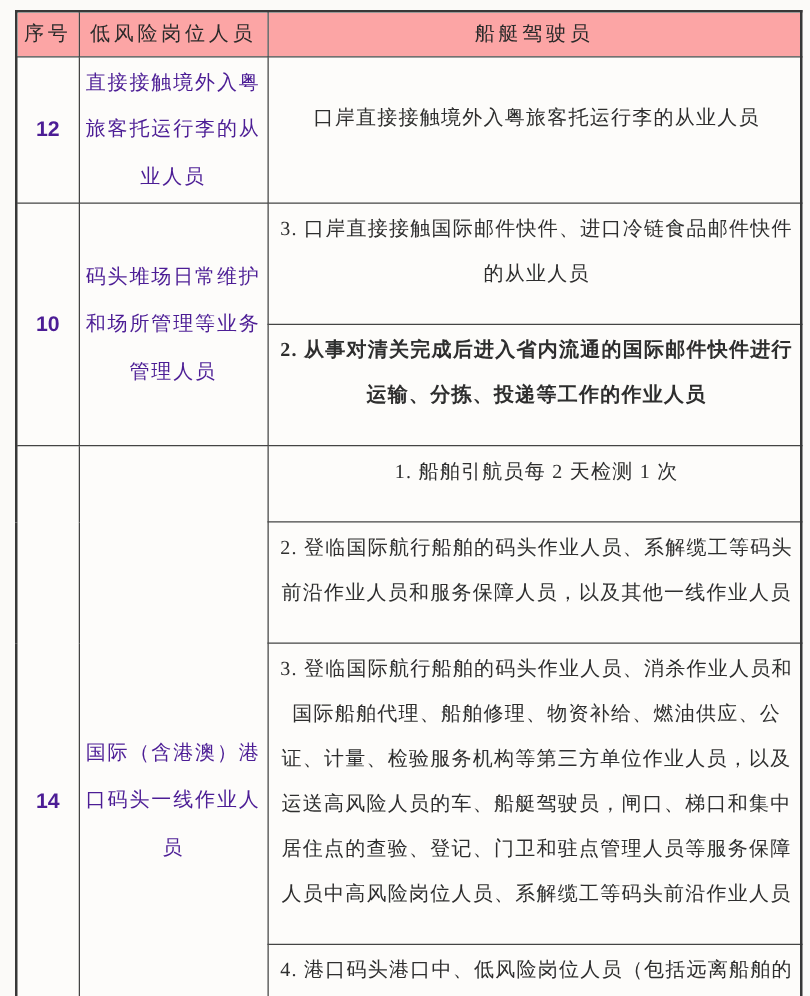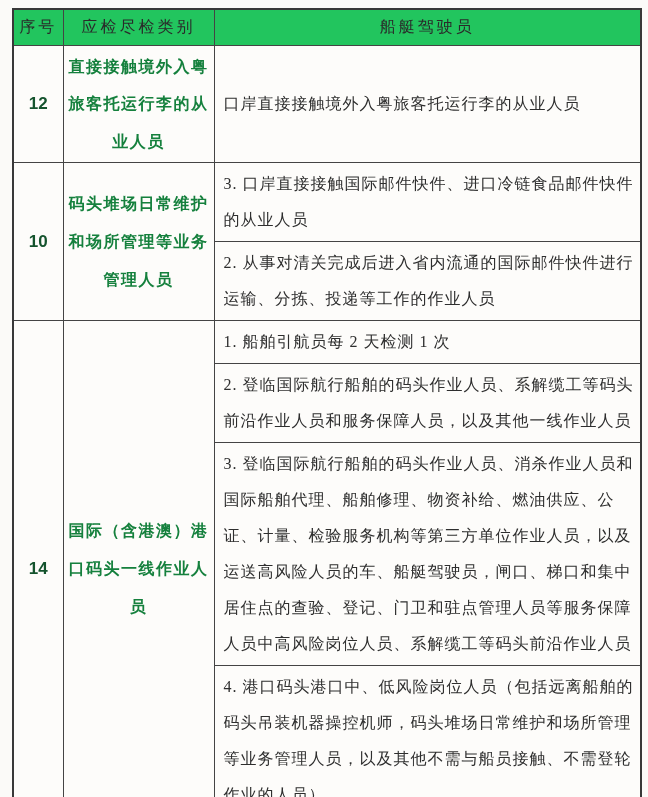--- a/index.html
+++ b/index.html
@@ -29,76 +29,76 @@
     padding: 0;
     overflow: hidden;
   }
   col.c-no  { width: 50px; }
   col.c-cat { width: 151px; }
   col.c-desc{ width: 427px; }
 
   tr.h-hdr  { height: 36px; }
   tr.h-r12  { height: 110px; }
   tr.h-r13a { height: 77px; }
-  tr.h-r13b { height: 72px; }
+  tr.h-r13b { height: 72px; font-weight: bold; }
   tr.h-r14a { height: 39px; }
   tr.h-r14b { height: 75px; }
   tr.h-r14c { height: 220px; }
   tr.h-r14d { height: 149px; }
 
   th.hdr {
     font-size: 16px;
     font-weight: normal;
     letter-spacing: 3px;
     color: #2a2a2a;
     text-align: center;
     vertical-align: middle;
-    background: #22c55e;
+    background: #fca5a5;
   }
   td.no {
     text-align: center;
     vertical-align: middle;
     font-family: "Liberation Sans", "DejaVu Sans", sans-serif;
     font-weight: bold;
     font-size: 17px;
-    color: #14532d;
+    color: #4c1d95;
   }
   td.cat {
     text-align: center;
     vertical-align: middle;
-    font-weight: bold;
+    font-weight: normal;
     font-size: 16px;
     letter-spacing: 1.5px;
     line-height: 2.35;
-    color: #15803d;
+    color: #4c1d95;
     padding: 2px 3px;
   }
   td.desc {
-    text-align: left;
+    text-align: center;
     vertical-align: middle;
     font-size: 16px;
     letter-spacing: 1px;
     line-height: 2.25;
     color: #2e2e2e;
-    padding: 3px 5px 3px 9px;
+    padding: 3px 5px 21px 9px;
   }
 </style>
 </head>
 <body>
 
 <table class="doc-table">
   <colgroup>
     <col class="c-no">
     <col class="c-cat">
     <col class="c-desc">
   </colgroup>
   <thead>
     <tr class="h-hdr">
       <th class="hdr">序号</th>
-      <th class="hdr">应检尽检类别</th>
+      <th class="hdr">低风险岗位人员</th>
       <th class="hdr">船艇驾驶员</th>
     </tr>
   </thead>
   <tbody>
 
     <tr class="h-r12">
       <td class="no">12</td>
       <td class="cat">直接接触境外入粤旅客托运行李的从业人员</td>
       <td class="desc">口岸直接接触境外入粤旅客托运行李的从业人员</td>
     </tr>

